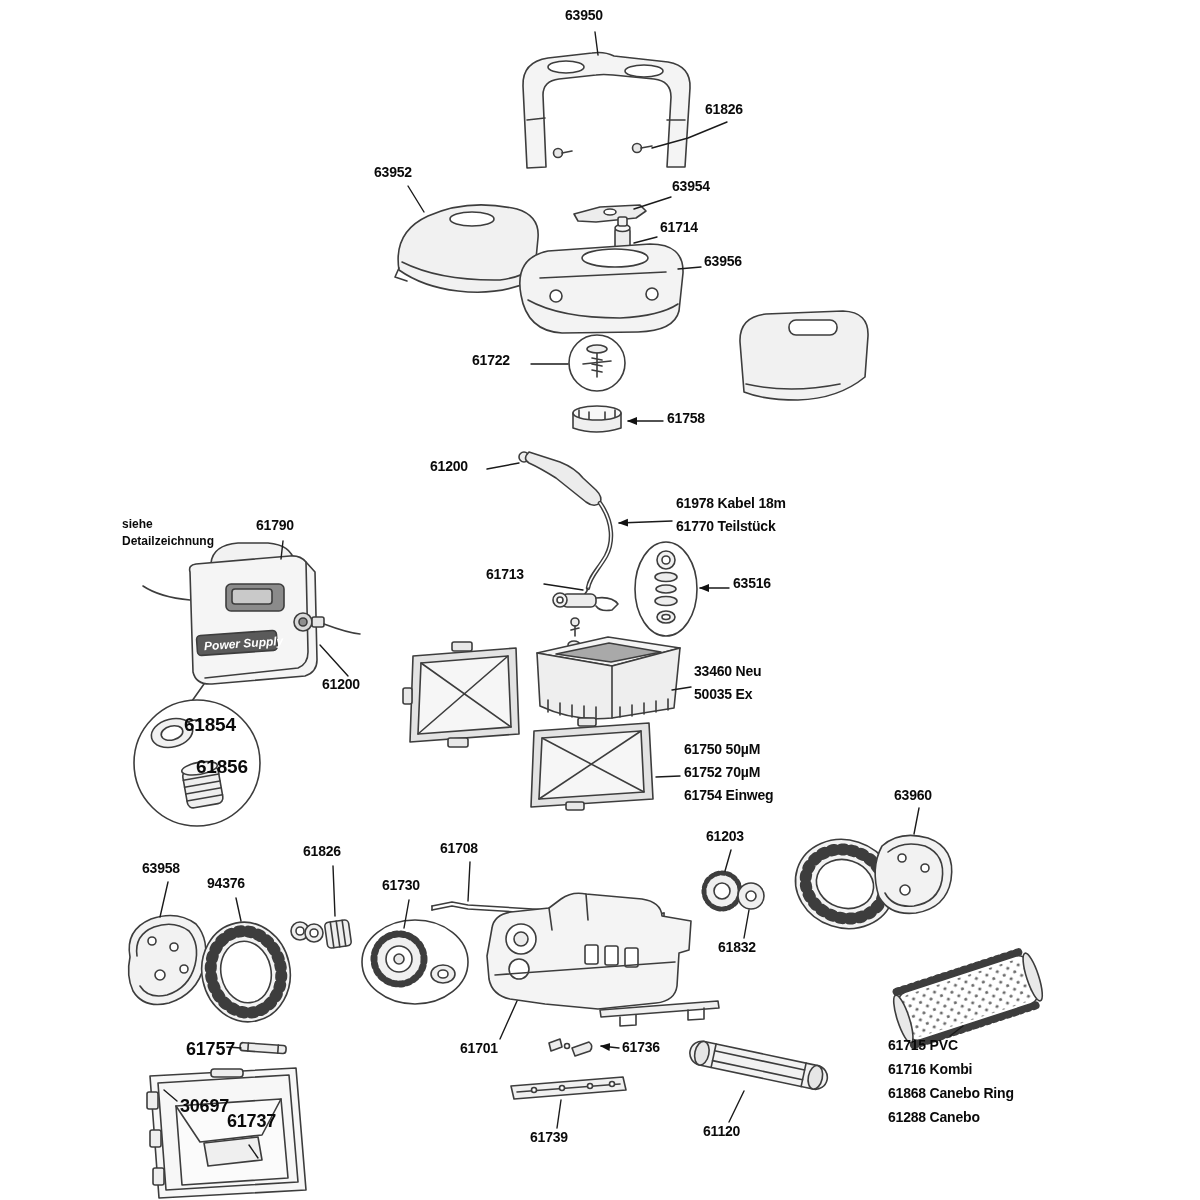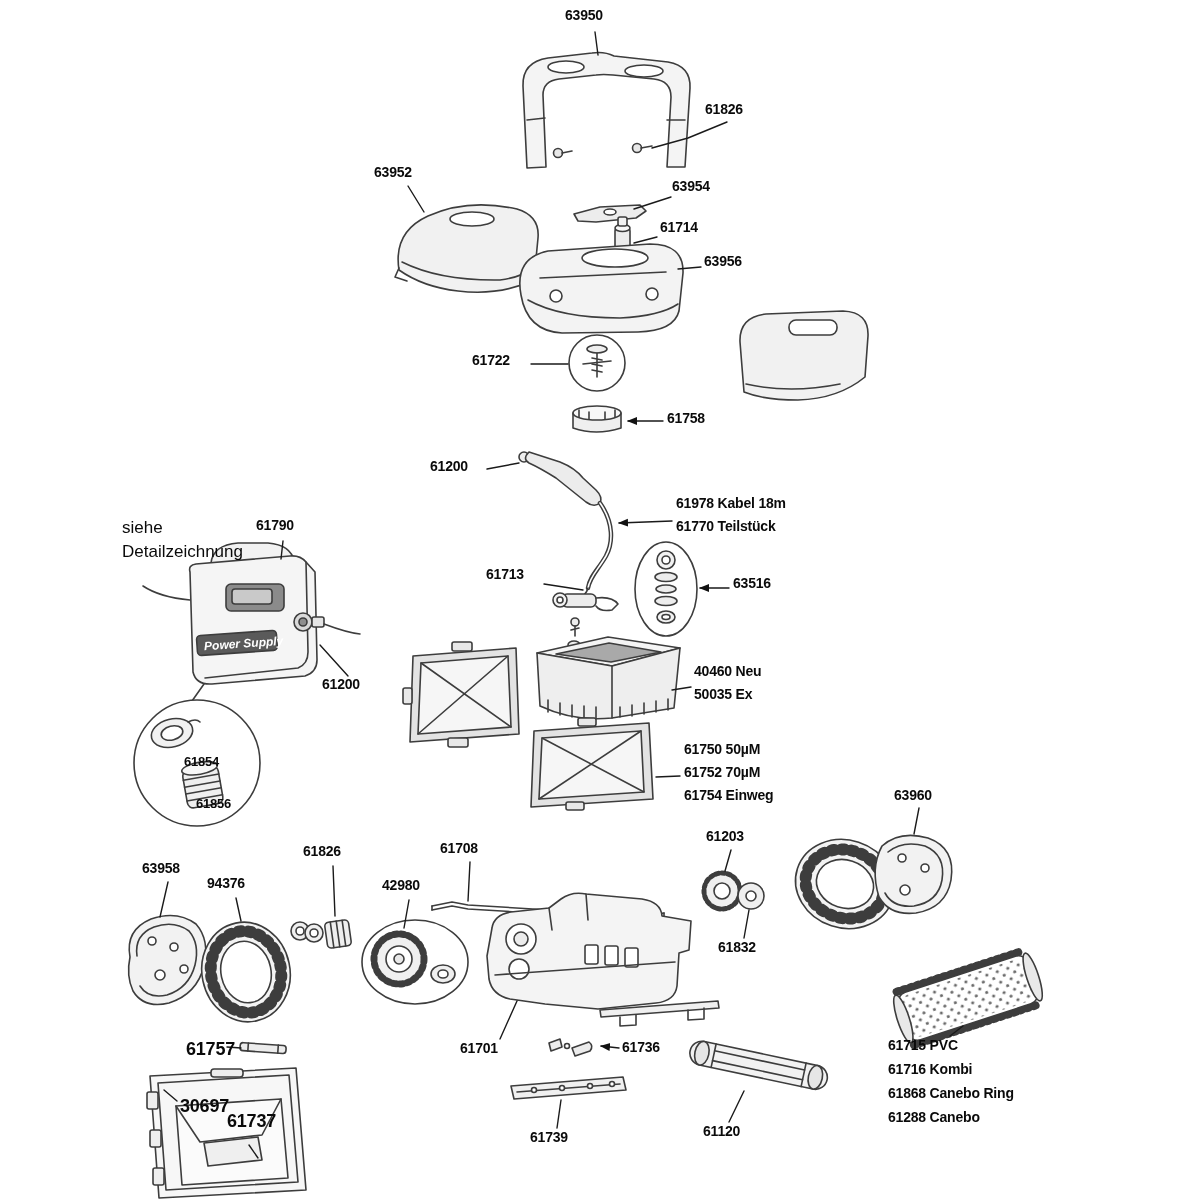--- a/index.html
+++ b/index.html
@@ -3,22 +3,22 @@
 <meta charset="utf-8">
 <style>
   * { margin:0; padding:0; box-sizing:border-box; }
   html,body { background:#ffffff; }
   .canvas { position:relative; width:1200px; height:1200px; background:#ffffff;
             font-family:"Liberation Sans", sans-serif; overflow:hidden; }
   .art { position:absolute; left:0; top:0; width:1200px; height:1200px; }
   .lbl { position:absolute; font-weight:bold; font-size:14px; color:#0a0a0a;
          white-space:nowrap; line-height:1; letter-spacing:-0.2px; }
   .lbl.sm  { font-size:18px; }
-  .lbl.sm2 { font-size:13px;margin-top:40px; }
-  .note { position:absolute; font-weight:normal; font-size:17px; color:#0a0a0a; line-height:1.4; }
+  .lbl.sm2 { font-size:19px; }
+  .note { position:absolute; font-weight:bold; font-size:12px; color:#0a0a0a; line-height:1.4; }
   svg text { font-family:"Liberation Sans", sans-serif; }
 </style>
 </head>
 <body>
 
 <div class="canvas">
 
 <svg class="art" viewBox="0 0 1200 1200" xmlns="http://www.w3.org/2000/svg">
   <defs>
     <marker id="arrL" markerWidth="12" markerHeight="10" refX="9" refY="4" orient="auto" markerUnits="userSpaceOnUse">
@@ -358,34 +358,34 @@
 <div class="lbl" style="left:676px;top:496px">61978 Kabel 18m</div>
 <div class="lbl" style="left:676px;top:519px">61770 Teilstück</div>
 <div class="note" style="left:122px;top:516px">
   <div>siehe</div>
   <div>Detailzeichnung</div>
 </div>
 <div class="lbl" style="left:256px;top:518px">61790</div>
 <div class="lbl" style="left:486px;top:567px">61713</div>
 <div class="lbl" style="left:733px;top:576px">63516</div>
 <div class="lbl" style="left:322px;top:677px">61200</div>
-<div class="lbl" style="left:694px;top:664px">40460 Neu</div>
+<div class="lbl" style="left:694px;top:664px">33460 Neu</div>
 <div class="lbl" style="left:694px;top:687px">50035 Ex</div>
 <div class="lbl sm2" style="left:184px;top:715px">61854</div>
 <div class="lbl sm2" style="left:196px;top:757px">61856</div>
 <div class="lbl" style="left:684px;top:742px">61750 50µM</div>
 <div class="lbl" style="left:684px;top:765px">61752 70µM</div>
 <div class="lbl" style="left:684px;top:788px">61754 Einweg</div>
 <div class="lbl" style="left:894px;top:788px">63960</div>
 <div class="lbl" style="left:303px;top:844px">61826</div>
 <div class="lbl" style="left:440px;top:841px">61708</div>
 <div class="lbl" style="left:706px;top:829px">61203</div>
 <div class="lbl" style="left:142px;top:861px">63958</div>
 <div class="lbl" style="left:207px;top:876px">94376</div>
-<div class="lbl" style="left:382px;top:878px">42980</div>
+<div class="lbl" style="left:382px;top:878px">61730</div>
 <div class="lbl" style="left:718px;top:940px">61832</div>
 <div class="lbl" style="left:460px;top:1041px">61701</div>
 <div class="lbl" style="left:622px;top:1040px">61736</div>
 <div class="lbl sm" style="left:186px;top:1040px">61757</div>
 <div class="lbl sm" style="left:180px;top:1097px">30697</div>
 <div class="lbl sm" style="left:227px;top:1112px">61737</div>
 <div class="lbl" style="left:530px;top:1130px">61739</div>
 <div class="lbl" style="left:703px;top:1124px">61120</div>
 <div class="lbl" style="left:888px;top:1038px">61715 PVC</div>
 <div class="lbl" style="left:888px;top:1062px">61716 Kombi</div>

